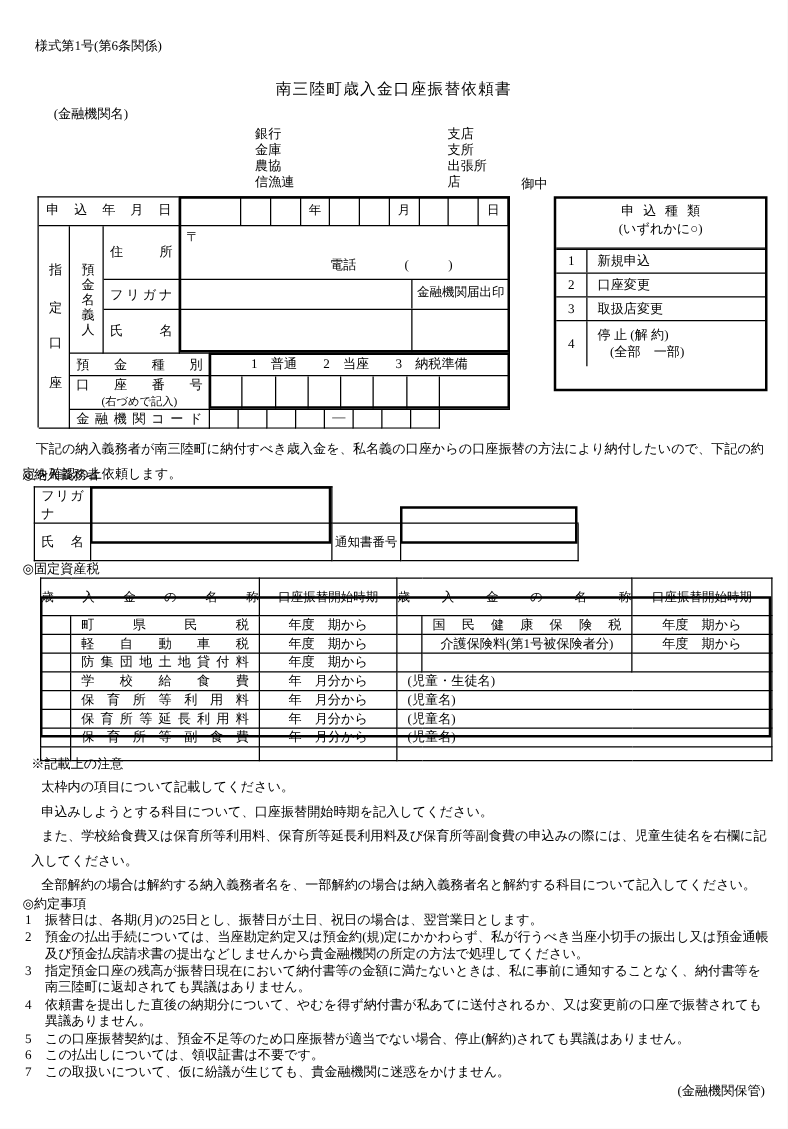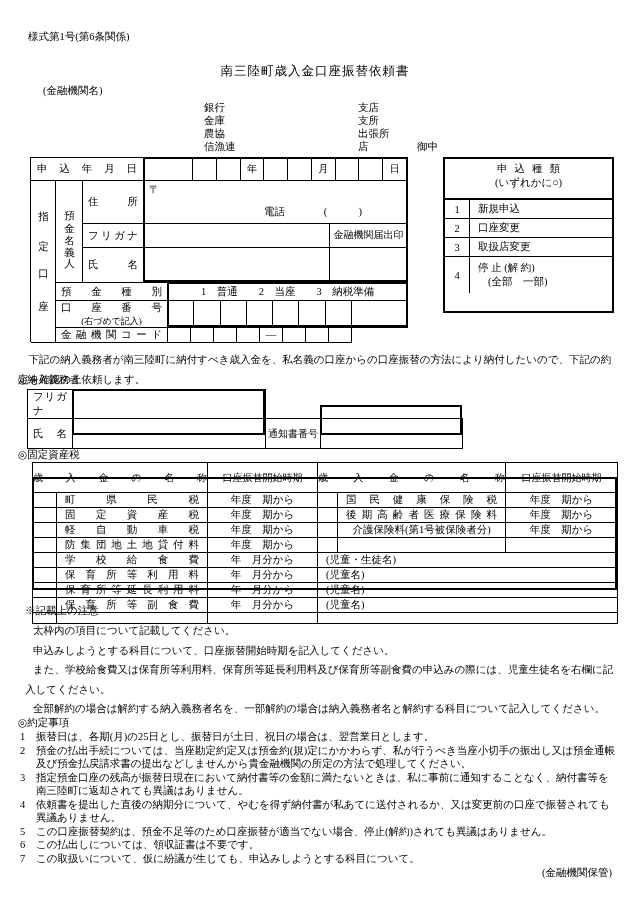--- a/index.html
+++ b/index.html
@@ -278,28 +278,20 @@
       <tr class="s-row">
         <td></td>
         <td class="nm dist">町県民税</td>
         <td class="ctr">年度　期から</td>
         <td></td>
         <td class="nm dist">国民健康保険税</td>
         <td class="ctr">年度　期から</td>
       </tr>
       <tr class="s-row">
         <td></td>
-        <td class="nm dist">固定資産税</td>
-        <td class="ctr">年度　期から</td>
-        <td></td>
-        <td class="nm dist">後期高齢者医療保険料</td>
-        <td class="ctr">年度　期から</td>
-      </tr>
-      <tr class="s-row">
-        <td></td>
         <td class="nm dist">軽自動車税</td>
         <td class="ctr">年度　期から</td>
         <td></td>
         <td class="nm ctr" style="text-align:center;">介護保険料(第1号被保険者分)</td>
         <td class="ctr">年度　期から</td>
       </tr>
       <tr class="s-row">
         <td></td>
         <td class="nm dist">防集団地土地貸付料</td>
         <td class="ctr">年度　期から</td>
@@ -371,19 +363,19 @@
     <div class="term">
       <span class="t-num">5</span>
       <span class="t-txt">この口座振替契約は、預金不足等のため口座振替が適当でない場合、停止(解約)されても異議はありません。</span>
     </div>
     <div class="term">
       <span class="t-num">6</span>
       <span class="t-txt">この払出しについては、領収証書は不要です。</span>
     </div>
     <div class="term">
       <span class="t-num">7</span>
-      <span class="t-txt">この取扱いについて、仮に紛議が生じても、申込みしようとする科目について。</span>
+      <span class="t-txt">この取扱いについて、仮に紛議が生じても、貴金融機関に迷惑をかけません。</span>
     </div>
   </div>
 
   <div class="abs" style="right:18px; top:866px;">(金融機関保管)</div>
 
 </div>
 
 </body></html>

